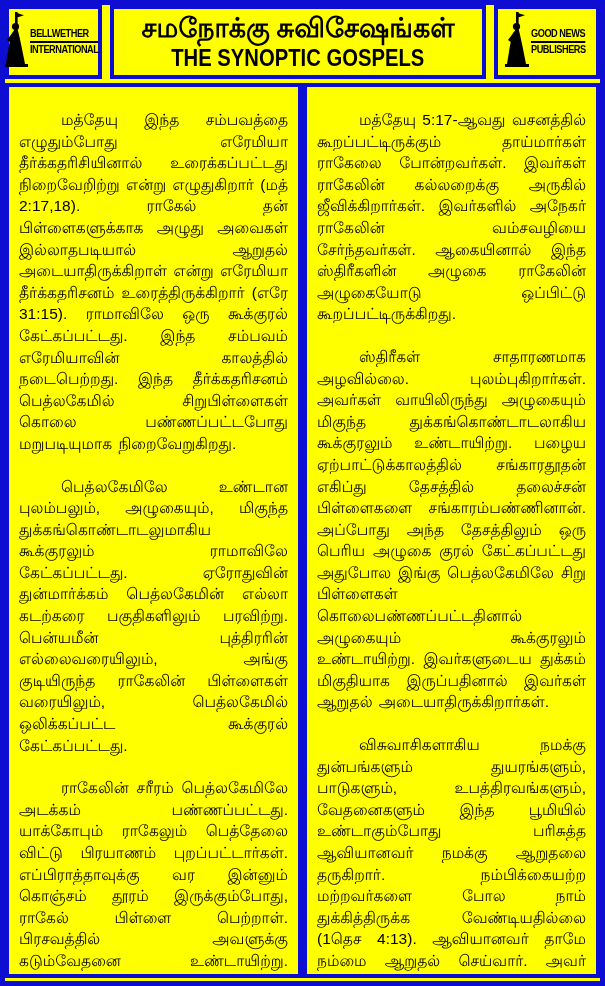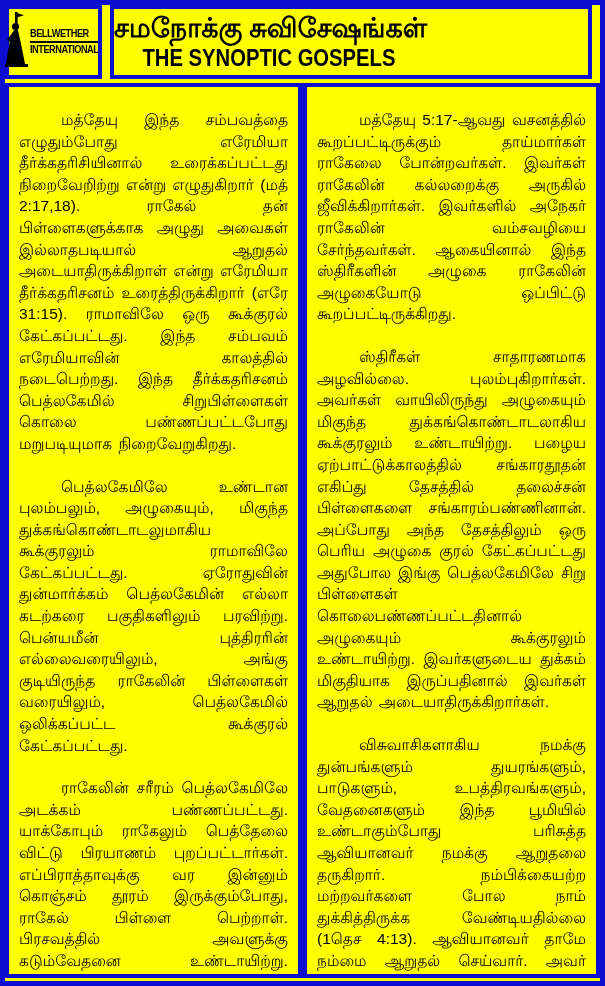--- a/index.html
+++ b/index.html
@@ -46,21 +46,21 @@
     transform-origin:left center;
     white-space:nowrap;
   }
   .logo-text .u{border-bottom:2px solid var(--ink);padding-bottom:1px;margin-bottom:1px;}
   .title-box{
     flex:1;
     border:4px solid var(--blue);
     background:var(--yellow);
     margin:0 8px;
     display:flex;flex-direction:column;
-    justify-content:center;
+    align-items:center;justify-content:center;
     gap:4px;
     padding:4px 0;
   }
   .title-tamil{
     font-size:27px;
     font-weight:bold;
     color:var(--ink);
     line-height:1.05;
     font-family:"Liberation Serif","DejaVu Serif",serif;
   }
@@ -124,20 +124,38 @@
         <span class="u">BELLWETHER</span>
         <span>INTERNATIONAL</span>
       </span>
     </div>
 
     <div class="title-box">
       <div class="title-tamil">சமநோக்கு சுவிசேஷங்கள்</div>
       <div class="title-english">THE SYNOPTIC GOSPELS</div>
     </div>
 
+    <div class="logo-box right">
+      <span class="logo-figure">
+        <svg width="26" height="56" viewBox="0 0 26 56" aria-hidden="true">
+          <g fill="#000">
+            <rect x="12" y="0" width="2.6" height="12"></rect>
+            <path d="M14 1 L21 3.2 L14 5.6 Z"></path>
+            <circle cx="12.5" cy="14.5" r="3.6"></circle>
+            <path d="M12.5 17 C 8 20, 6.5 30, 3 52 L 22 52 C 18.5 34, 16 22, 14.5 17 Z"></path>
+            <path d="M10 20 L4 28 L6.5 30 L12 23 Z"></path>
+            <path d="M1 52 L25 52 L25 55 L1 55 Z"></path>
+          </g>
+        </svg>
+      </span>
+      <span class="logo-text">
+        <span class="u">GOOD NEWS</span>
+        <span>PUBLISHERS</span>
+      </span>
+    </div>
 
   </div>
 
   <div class="body-box">
     <div class="column">
         <p class="para">மத்தேயு இந்த சம்பவத்தை எழுதும்போது எரேமியா தீர்க்கதரிசியினால் உரைக்கப்பட்டது நிறைவேறிற்று என்று எழுதுகிறார் (மத் 2:17,18). ராகேல் தன் பிள்ளைகளுக்காக அழுது அவைகள் இல்லாதபடியால் ஆறுதல் அடையாதிருக்கிறாள் என்று எரேமியா தீர்க்கதரிசனம் உரைத்திருக்கிறார் (எரே 31:15). ராமாவிலே ஒரு கூக்குரல் கேட்கப்பட்டது. இந்த சம்பவம் எரேமியாவின் காலத்தில் நடைபெற்றது. இந்த தீர்க்கதரிசனம் பெத்லகேமில் சிறுபிள்ளைகள் கொலை பண்ணப்பட்டபோது மறுபடியுமாக நிறைவேறுகிறது.</p>
         <p class="para">பெத்லகேமிலே உண்டான புலம்பலும், அழுகையும், மிகுந்த துக்கங்கொண்டாடலுமாகிய கூக்குரலும் ராமாவிலே கேட்கப்பட்டது. ஏரோதுவின் துன்மார்க்கம் பெத்லகேமின் எல்லா கடற்கரை பகுதிகளிலும் பரவிற்று. பென்யமீன் புத்திரரின் எல்லைவரையிலும், அங்கு குடியிருந்த ராகேலின் பிள்ளைகள் வரையிலும், பெத்லகேமில் ஒலிக்கப்பட்ட கூக்குரல் கேட்கப்பட்டது.</p>
         <p class="para">ராகேலின் சரீரம் பெத்லகேமிலே அடக்கம் பண்ணப்பட்டது. யாக்கோபும் ராகேலும் பெத்தேலை விட்டு பிரயாணம் புறப்பட்டார்கள். எப்பிராத்தாவுக்கு வர இன்னும் கொஞ்சம் தூரம் இருக்கும்போது, ராகேல் பிள்ளை பெற்றாள். பிரசவத்தில் அவளுக்கு கடும்வேதனை உண்டாயிற்று. பிரசவிக்கும்போது அவளுக்கு உண்டான கடும்வேதனையினால் ராகேல் மரித்துப்போனாள். அவளை பெத்லகேம் என்னும் எப்பிராத்தா ஊருக்கு போகிற வழியிலே அடக்கம் பண்ணினார்கள் (ஆதி 35:16-19). ராகேலின் கல்லறை பெத்லகேமிலே உள்ளது (1சாமு 10:2).</p>
       </div>
     <div class="divider"></div>

